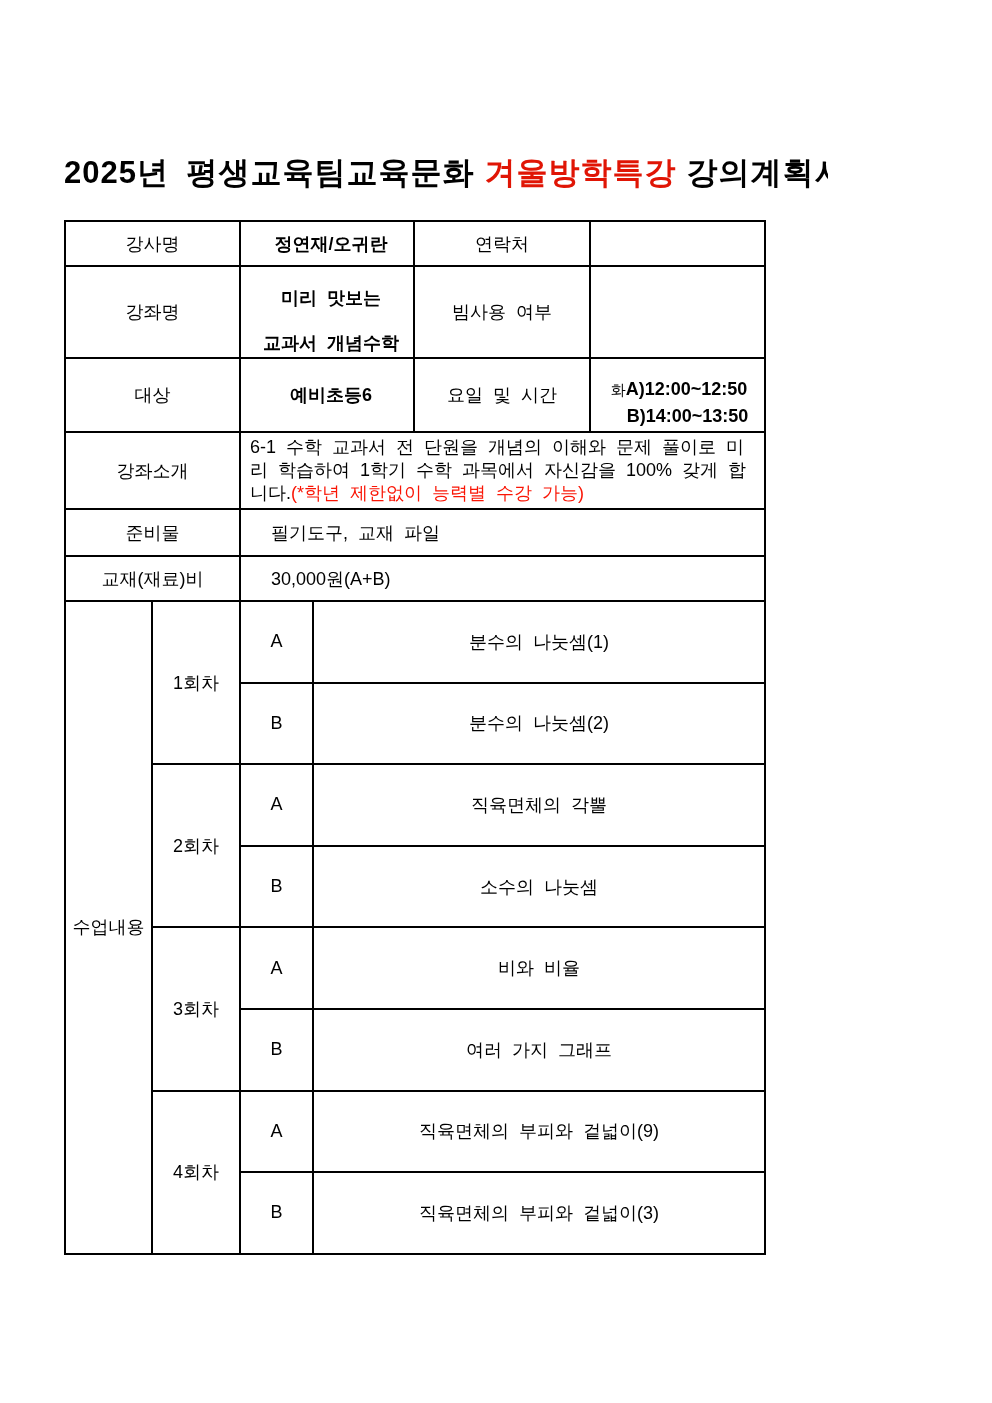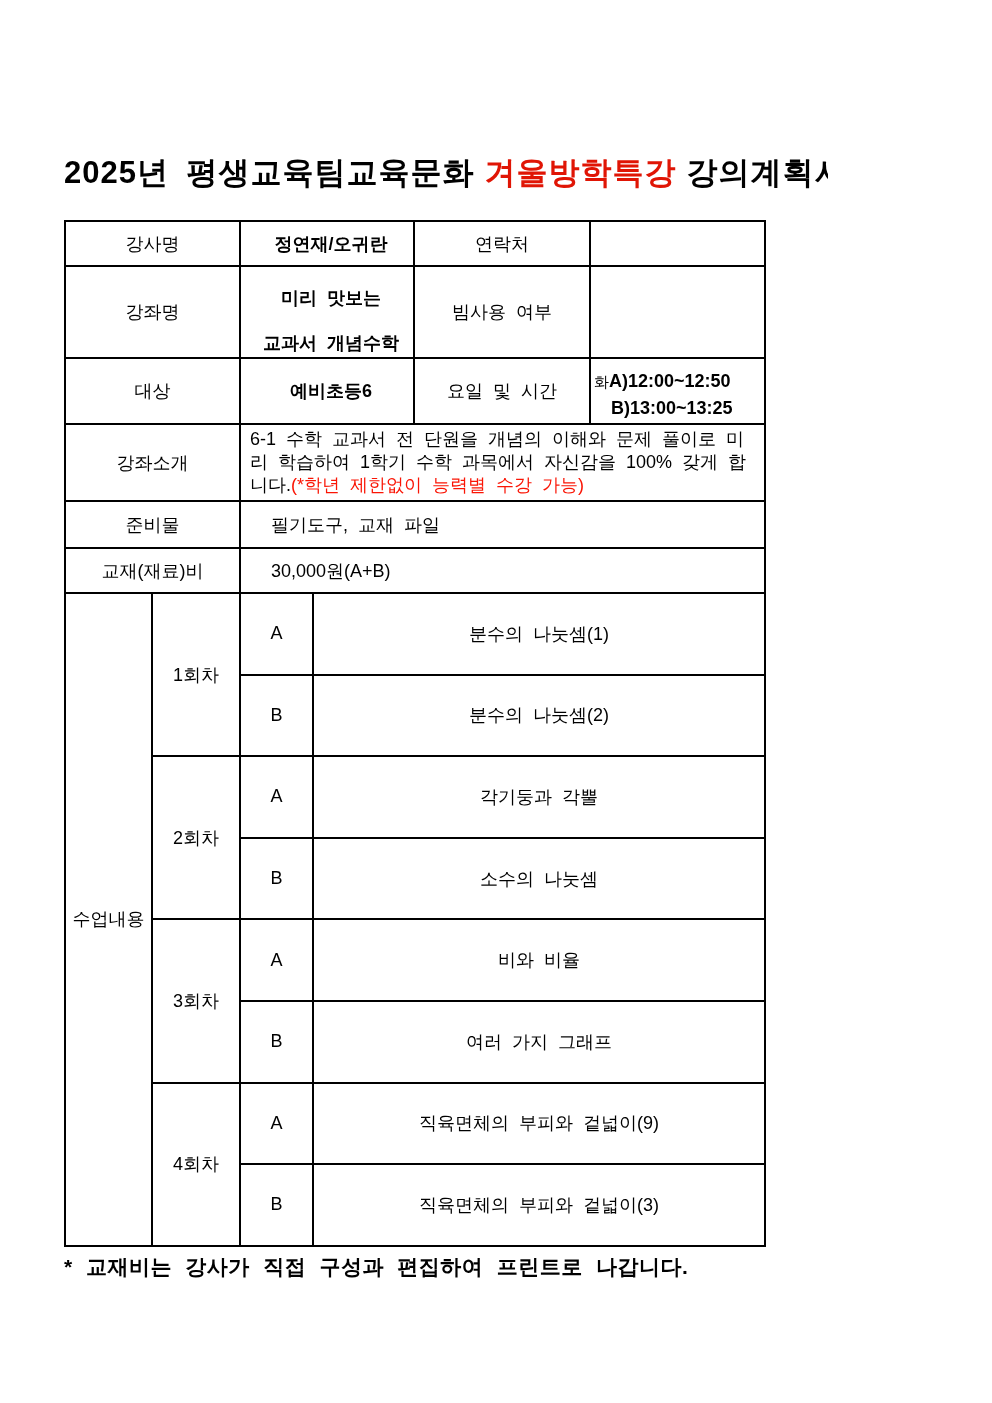--- a/index.html
+++ b/index.html
@@ -61,27 +61,28 @@
     font-size:21px;
     padding-left:8px;
   }
   td.vbold .vline{line-height:27px;margin-top:18px;}
   td.leftval{
     text-align:left;
     font-size:18px;
     padding-left:30px;
   }
   td.schedule{
-    padding:9px 0 2px 3px;
+    padding:17px 0 2px 3px;
     font-weight:700;
     font-size:19px;
     line-height:26px;
     word-spacing:0;
     letter-spacing:0;
     white-space:nowrap;
+    text-align:center;
   }
   td.schedule .sched-day{
     font-weight:400;
     font-size:15px;
   }
   td.schedule .line2{padding-left:17px;}
   td.intro{
     padding:3px 8px 3px 9px;
     font-size:16.5px;
     line-height:23px;
@@ -145,21 +146,21 @@
         <td class="label">빔사용 여부</td>
         <td></td>
       </tr>
 
       <tr style="height:57px">
         <td class="label" colspan="2">대상</td>
         <td class="vbold" colspan="2">예비초등6</td>
         <td class="label">요일 및 시간</td>
         <td class="schedule">
           <div><span class="sched-day">화</span><span>A)12:00~12:50</span></div>
-          <div class="line2"><span>B)13:00~13:25</span></div>
+          <div class="line2"><span>B)14:00~13:50</span></div>
         </td>
       </tr>
 
       <tr style="height:70px">
         <td class="label" colspan="2">강좌소개</td>
         <td class="intro" colspan="4"><span>6-1 수학 교과서 전 단원을 개념의 이해와 문제 풀이로 미리 학습하여 1학기 수학 과목에서 자신감을 100% 갖게 합니다.</span><span class="red">(*학년 제한없이 능력별 수강 가능)</span></td>
       </tr>
 
       <tr style="height:47px">
         <td class="label" colspan="2">준비물</td>
@@ -178,21 +179,21 @@
         <td class="contentcell" colspan="3">분수의 나눗셈(1)</td>
       </tr>
       <tr class="r-session">
         <td class="slot">B</td>
         <td class="contentcell" colspan="3">분수의 나눗셈(2)</td>
       </tr>
 
       <tr class="r-session">
         <td class="label" rowspan="2">2회차</td>
         <td class="slot">A</td>
-        <td class="contentcell" colspan="3">각기둥과 각뿔</td>
+        <td class="contentcell" colspan="3">직육면체의 각뿔</td>
       </tr>
       <tr class="r-session">
         <td class="slot">B</td>
         <td class="contentcell" colspan="3">소수의 나눗셈</td>
       </tr>
 
       <tr class="r-session">
         <td class="label" rowspan="2">3회차</td>
         <td class="slot">A</td>
         <td class="contentcell" colspan="3">비와 비율</td>
@@ -207,16 +208,15 @@
         <td class="slot">A</td>
         <td class="contentcell" colspan="3">직육면체의 부피와 겉넓이(9)</td>
       </tr>
       <tr class="r-session">
         <td class="slot">B</td>
         <td class="contentcell" colspan="3">직육면체의 부피와 겉넓이(3)</td>
       </tr>
     </tbody>
       </table>
 
-    <p class="footer">* 교재비는 강사가 직접 구성과 편집하여 프린트로 나갑니다.</p>
 
   </div>
 </div>
 
 </body></html>

